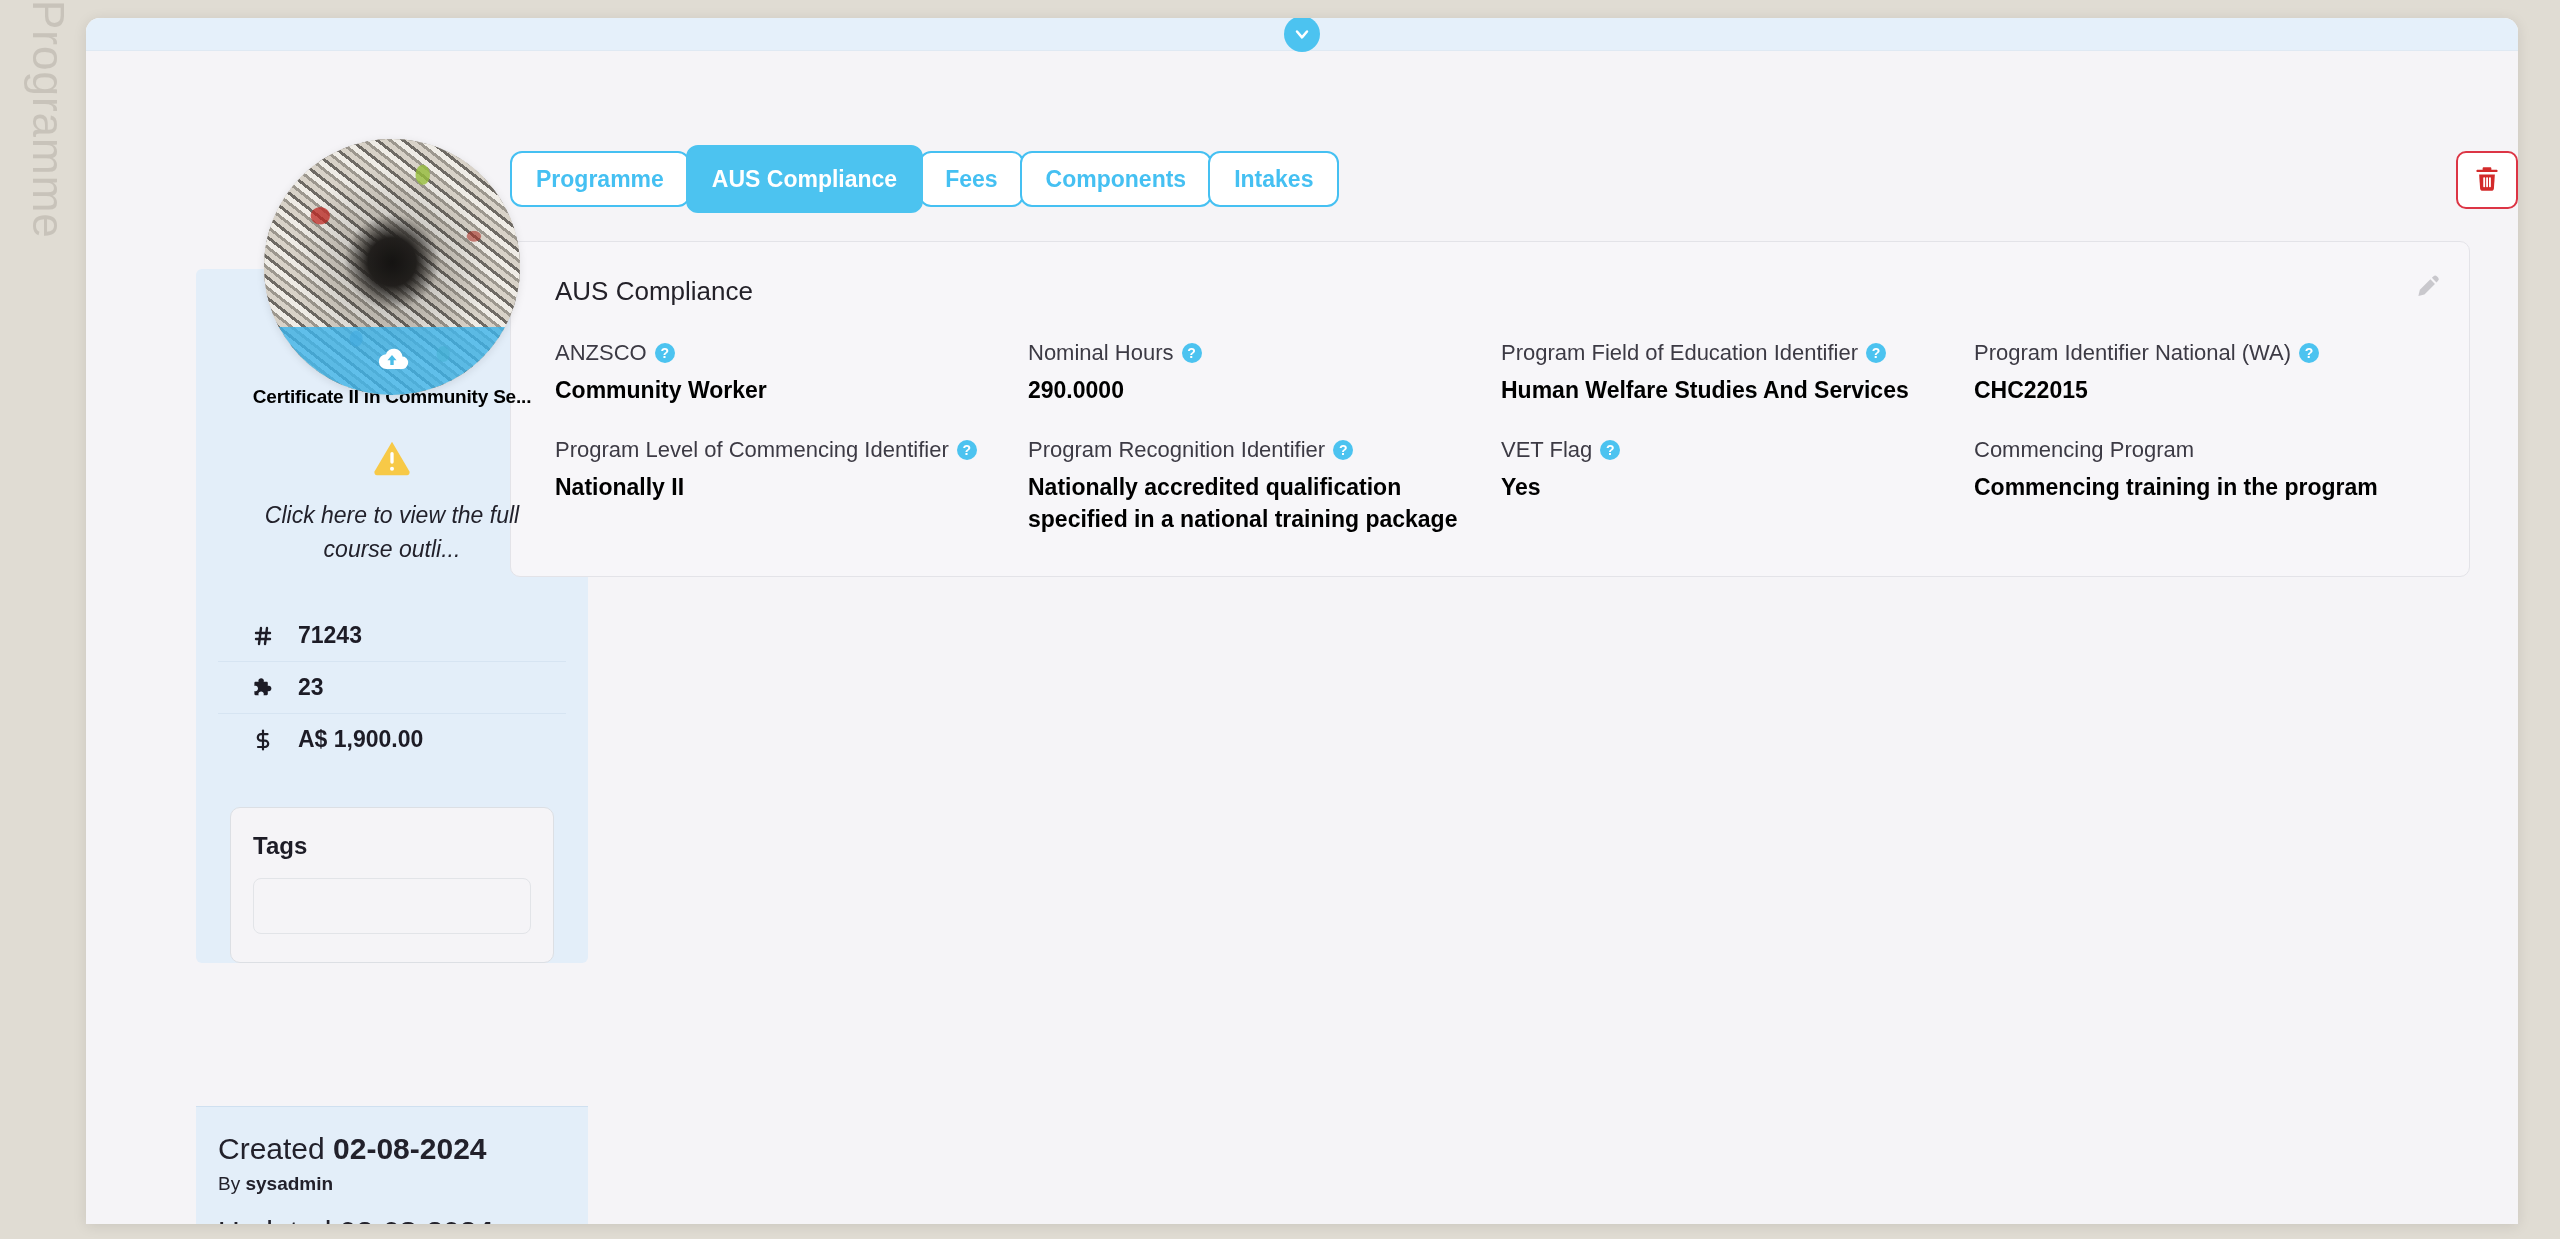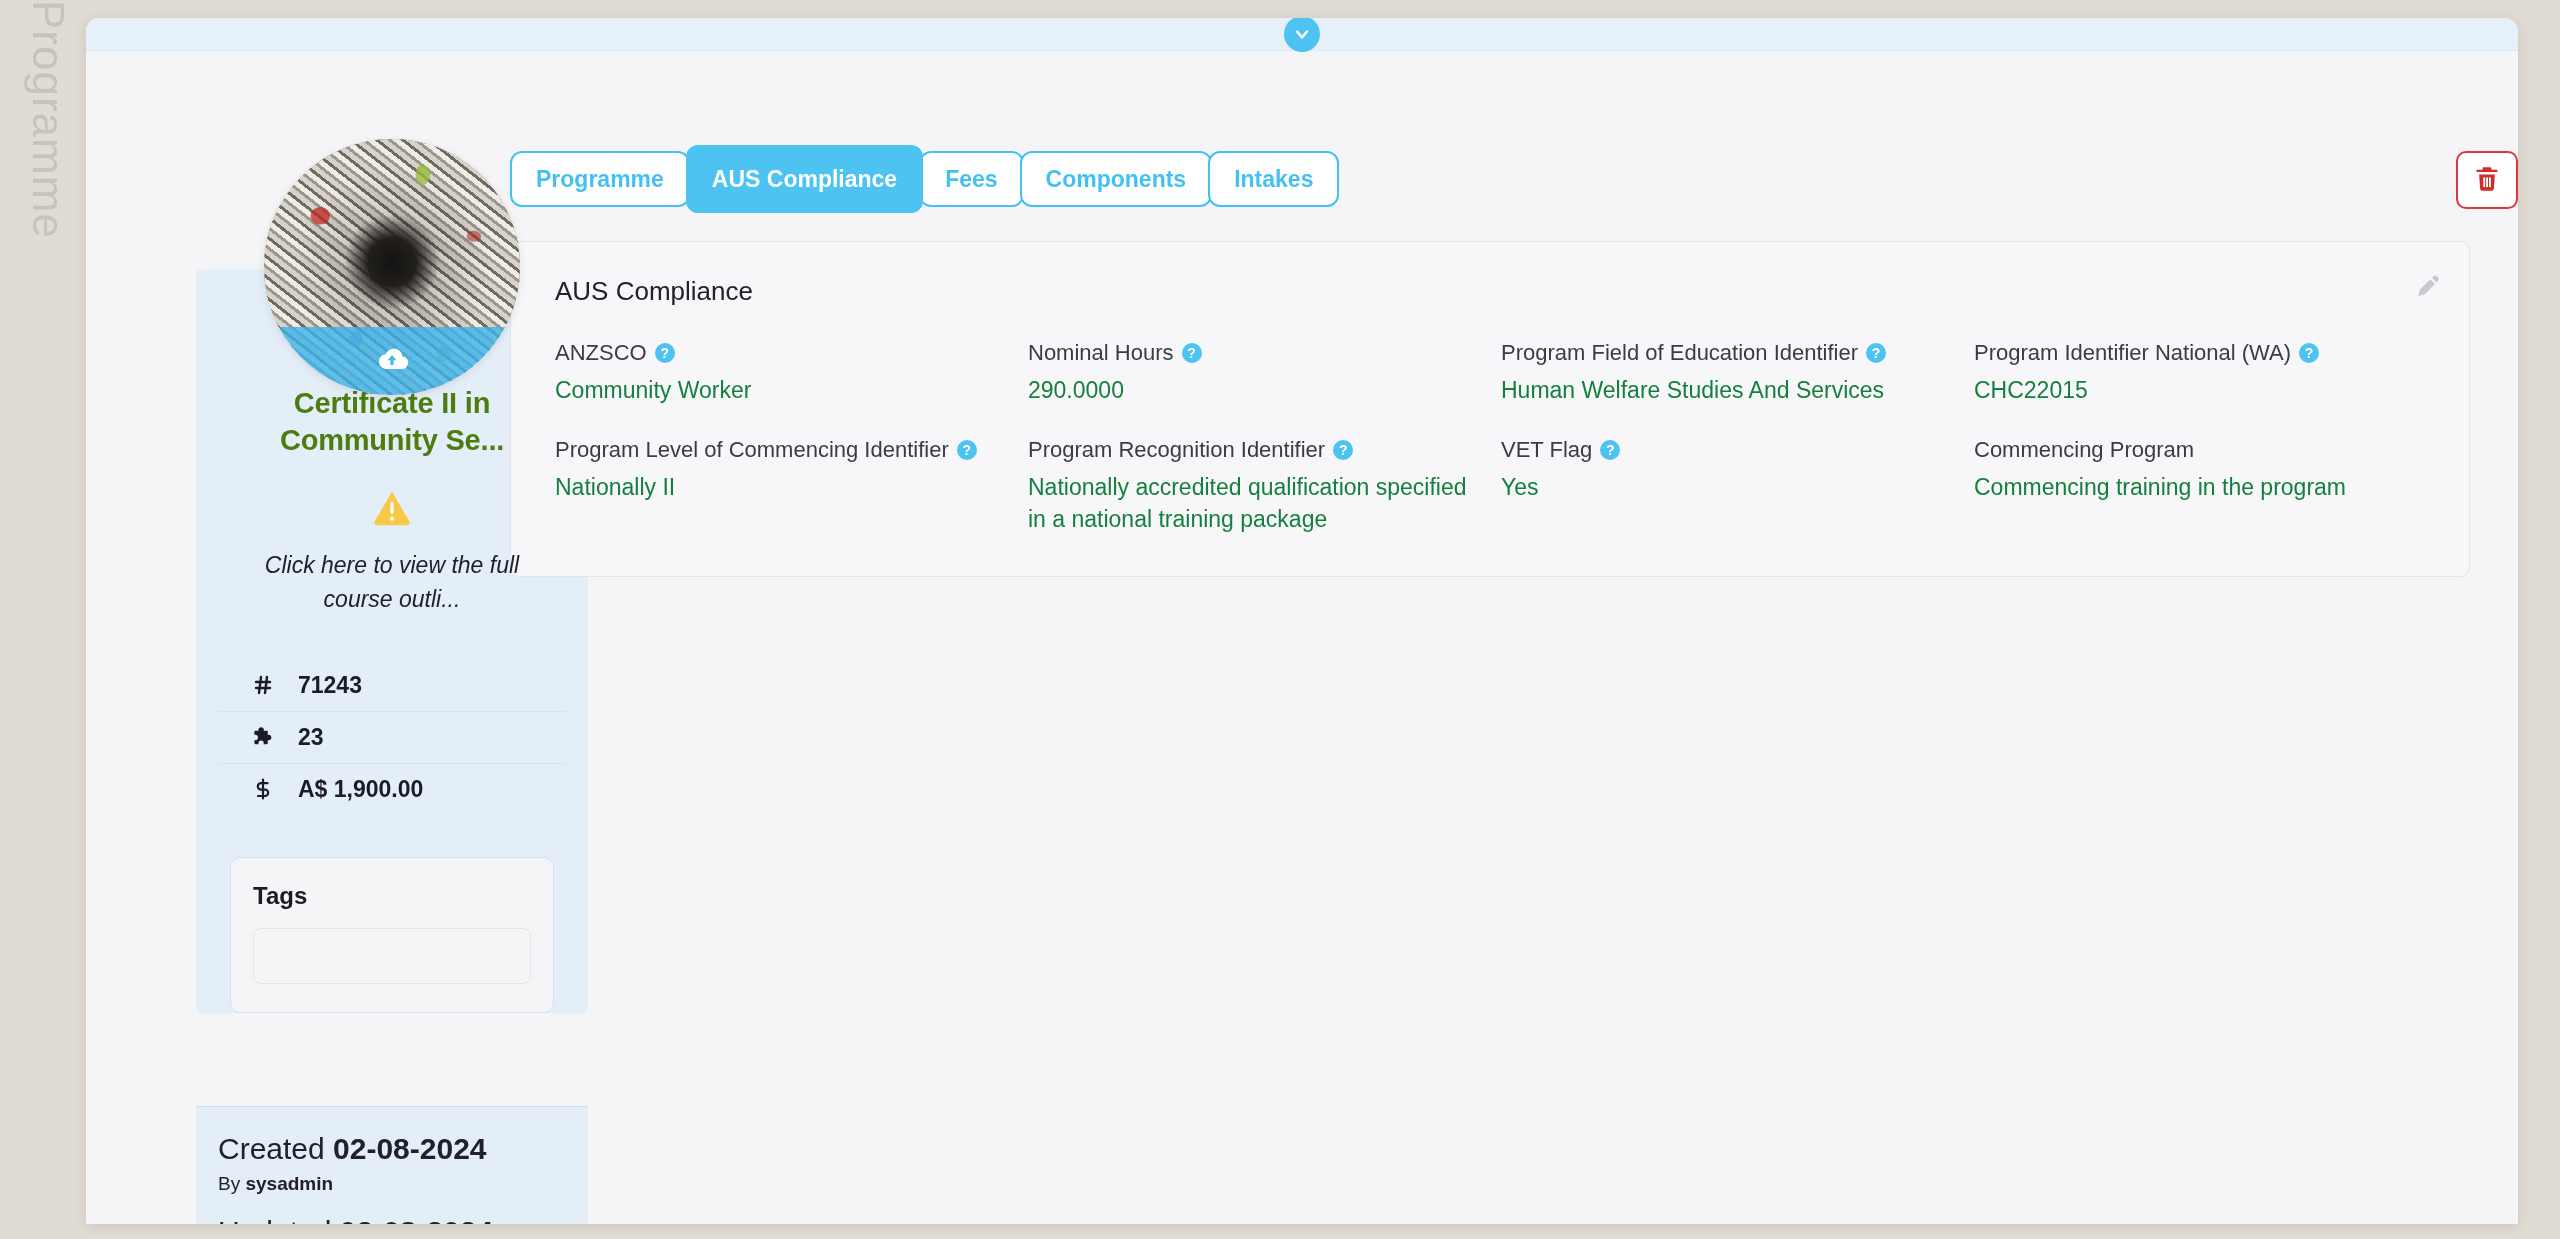--- a/index.html
+++ b/index.html
@@ -143,23 +143,23 @@
   .avatar-upload svg { width: 34px; height: 34px; }
 
   .sidebar-inner {
     position: relative;
     z-index: 2;
     padding: 116px 22px 0 22px;
     text-align: center;
   }
 
   .course-title {
-    font-size: 29px;
+    font-size: 19px;
     font-weight: 700;
-    color: #4d7c0f;
+    color: #000000;
     line-height: 1.28;
     letter-spacing: -0.2px;
   }
   .warn-icon {
     margin: 28px auto 22px auto;
     width: 40px;
     height: 40px;
   }
   .warn-icon svg { width: 40px; height: 40px; display: block; }
   .course-note {
@@ -356,22 +356,22 @@
     background: #4cc3f0;
     color: #ffffff;
     font-size: 14px;
     font-weight: 700;
     line-height: 1;
     cursor: pointer;
     font-family: "Liberation Sans", sans-serif;
   }
   .field-value {
     font-size: 23px;
-    font-weight: 400;
-    color: #15803d;
+    font-weight: 700;
+    color: #000000;
     line-height: 1.42;
   }
 </style>
 </head>
 <body>
 
 <div id="page-root">
 
   <div class="vertical-label">
     <span>Programme</span>

